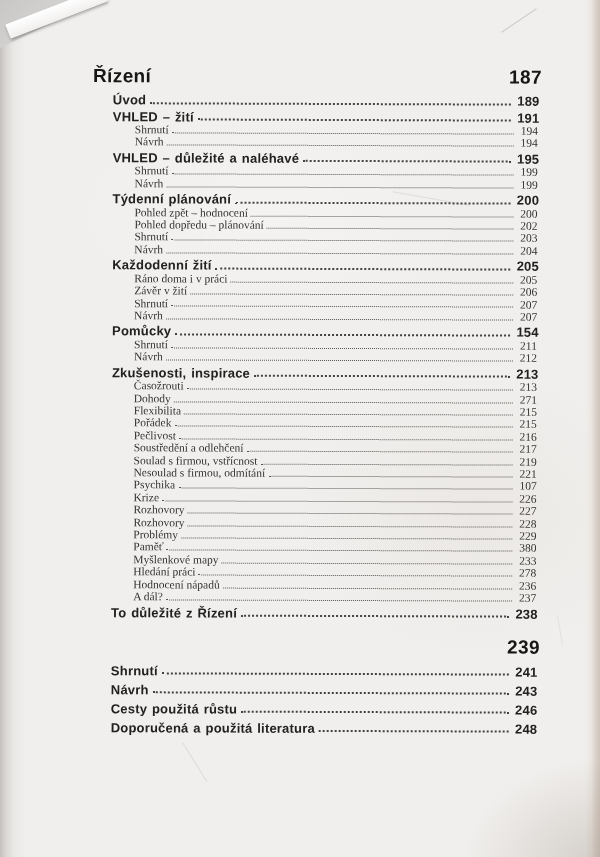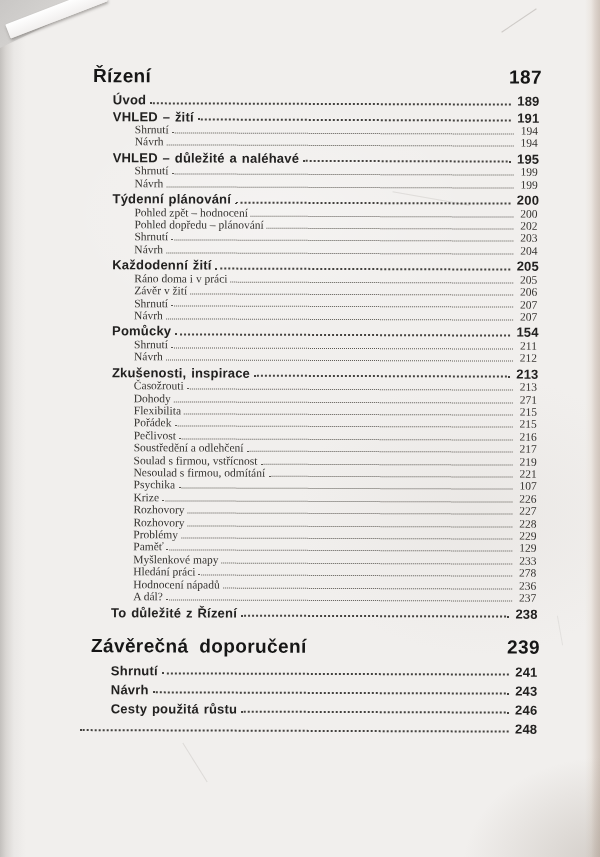--- a/index.html
+++ b/index.html
@@ -271,21 +271,21 @@
           <span class="num">228</span>
         </div>
         <div class="row lvl2">
           <span class="label">Problémy</span>
           <span class="dots"></span>
           <span class="num">229</span>
         </div>
         <div class="row lvl2">
           <span class="label">Paměť</span>
           <span class="dots"></span>
-          <span class="num">129</span>
+          <span class="num">380</span>
         </div>
         <div class="row lvl2">
           <span class="label">Myšlenkové mapy</span>
           <span class="dots"></span>
           <span class="num">233</span>
         </div>
         <div class="row lvl2">
           <span class="label">Hledání práci</span>
           <span class="dots"></span>
           <span class="num">278</span>
@@ -301,38 +301,38 @@
           <span class="num">237</span>
         </div>
         <div class="row lvl1">
           <span class="label">To důležité z Řízení</span>
           <span class="dots"></span>
           <span class="num">238</span>
         </div>
       </section>
       <section class="section sec-1">
         <div class="section-head">
-          <span class="label">Závěrečná doporučení</span>
           <span class="spacer"></span>
           <span class="num">239</span>
         </div>
         <div class="row lvl1">
           <span class="label">Shrnutí</span>
           <span class="dots"></span>
           <span class="num">241</span>
         </div>
         <div class="row lvl1">
           <span class="label">Návrh</span>
           <span class="dots"></span>
           <span class="num">243</span>
         </div>
         <div class="row lvl1">
           <span class="label">Cesty použitá růstu</span>
           <span class="dots"></span>
           <span class="num">246</span>
         </div>
         <div class="row lvl1">
+          <span class="label">Doporučená a použitá literatura</span>
           <span class="dots"></span>
           <span class="num">248</span>
         </div>
       </section>
     </main>
 </div>
 
 </body></html>

